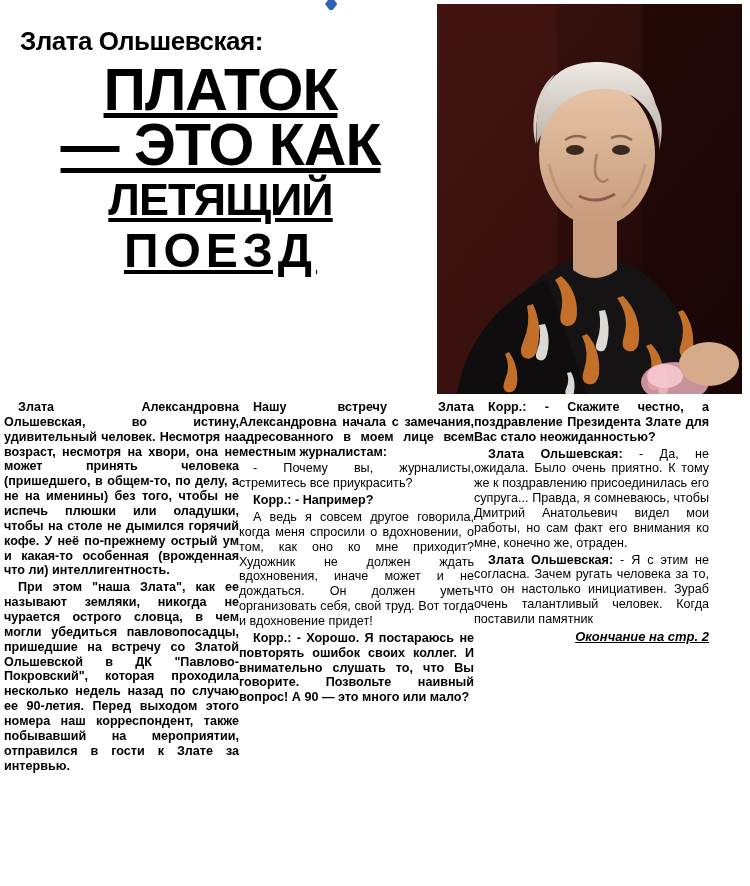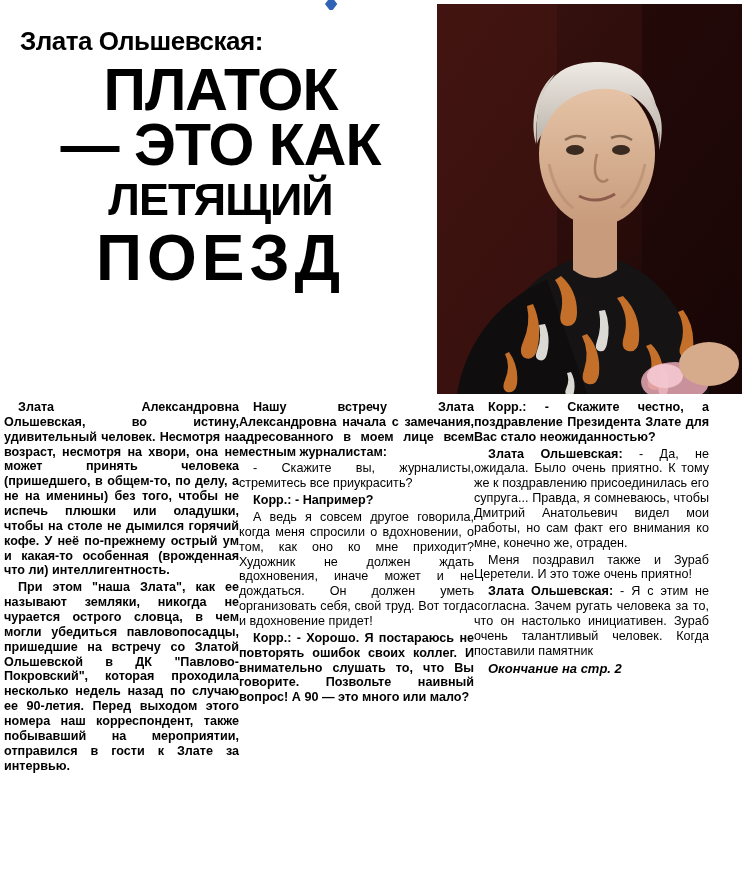--- a/index.html
+++ b/index.html
@@ -62,26 +62,27 @@
     margin: 14px 0 6px 12px;
     white-space: nowrap;
   }
   .big-head {
     font-family: "Liberation Sans", sans-serif;
     font-weight: bold;
     color: #000;
     text-align: center;
     line-height: 0.93;
     letter-spacing: -1px;
+    text-decoration: underline;
   }
   .big-head .l1 { font-size: 59px; display:block; margin-top: 4px;}
   .big-head .l2 { font-size: 59px; display:block; margin-top: 0;}
   .big-head .l3 { font-size: 45px; display:block; margin-top: 6px;}
   .big-head .l4 {
-    font-size: 64px;
+    font-size: 48px;
     display:block;
     margin-top: 8px;
     letter-spacing: 5px;
   }
 
   
   .photo {
     position: absolute;
     top: 4px;
     right: 8px;
@@ -112,22 +113,24 @@
   .col p {
     margin: 0 0 0 0;
     text-indent: 14px;
   }
   .col p.bold { font-weight: bold; }
   .col p + p { margin-top: 2px; }
   .speaker { font-weight: bold; }
   .endnote {
     font-weight: bold;
     font-style: italic;
+    text-align: right;
     font-size: 13px;
     margin-top: 6px;
+    text-decoration: underline;
   }
 </style>
 </head>
 <body>
 
 <div class="page">
 
   <div class="top-band"></div>
   <div class="band-accent">♦</div>
 
@@ -209,28 +212,27 @@
 
   <div class="columns">
 
     <div class="col">
       <p class="bold">Злата Александровна Ольшевская, во истину, удивительный человек. Несмотря на возраст, несмотря на хвори, она не может принять человека (пришедшего, в общем-то, по делу, а не на именины) без того, чтобы не испечь плюшки или оладушки, чтобы на столе не дымился горячий кофе. У неё по-прежнему острый ум и какая-то особенная (врожденная что ли) интеллигентность.</p>
       <p class="bold">При этом "наша Злата", как ее называют земляки, никогда не чурается острого словца, в чем могли убедиться павловопосадцы, пришедшие на встречу со Златой Ольшевской в ДК "Павлово-Покровский", которая проходила несколько недель назад по случаю ее 90-летия. Перед выходом этого номера наш корреспондент, также побывавший на мероприятии, отправился в гости к Злате за интервью.</p>
     </div>
 
     <div class="col">
       <p class="bold">Нашу встречу Злата Александровна начала с замечания, адресованного в моем лице всем местным журналистам:</p>
-      <p>- Скажите вы, журналисты, стремитесь все приукрасить?</p>
+      <p>- Почему вы, журналисты, стремитесь все приукрасить?</p>
       <p class="bold">Корр.: - Например?</p>
       <p>А ведь я совсем другое говорила, когда меня спросили о вдохновении, о том, как оно ко мне приходит? Художник не должен ждать вдохновения, иначе может и не дождаться. Он должен уметь организовать себя, свой труд. Вот тогда и вдохновение придет!</p>
       <p class="bold">Корр.: - Хорошо. Я постараюсь не повторять ошибок своих коллег. И внимательно слушать то, что Вы говорите. Позвольте наивный вопрос! А 90 — это много или мало?</p>
     </div>
 
     <div class="col">
       <p class="bold">Корр.: - Скажите честно, а поздравление Президента Злате для Вас стало неожиданностью?</p>
       <p><span class="speaker">Злата Ольшевская:</span> - Да, не ожидала. Было очень приятно. К тому же к поздравлению присоединилась его супруга... Правда, я сомневаюсь, чтобы Дмитрий Анатольевич видел мои работы, но сам факт его внимания ко мне, конечно же, отраден.</p>
-      <p>Меня поздравил также и Зураб Церетели. И это тоже очень приятно!</p>
       <p><span class="speaker">Злата Ольшевская:</span> - Я с этим не согласна. Зачем ругать человека за то, что он настолько инициативен. Зураб очень талантливый человек. Когда поставили памятник</p>
       <p class="endnote">Окончание на стр. 2</p>
     </div>
 
   </div>
 </div>
 
 </body></html>

